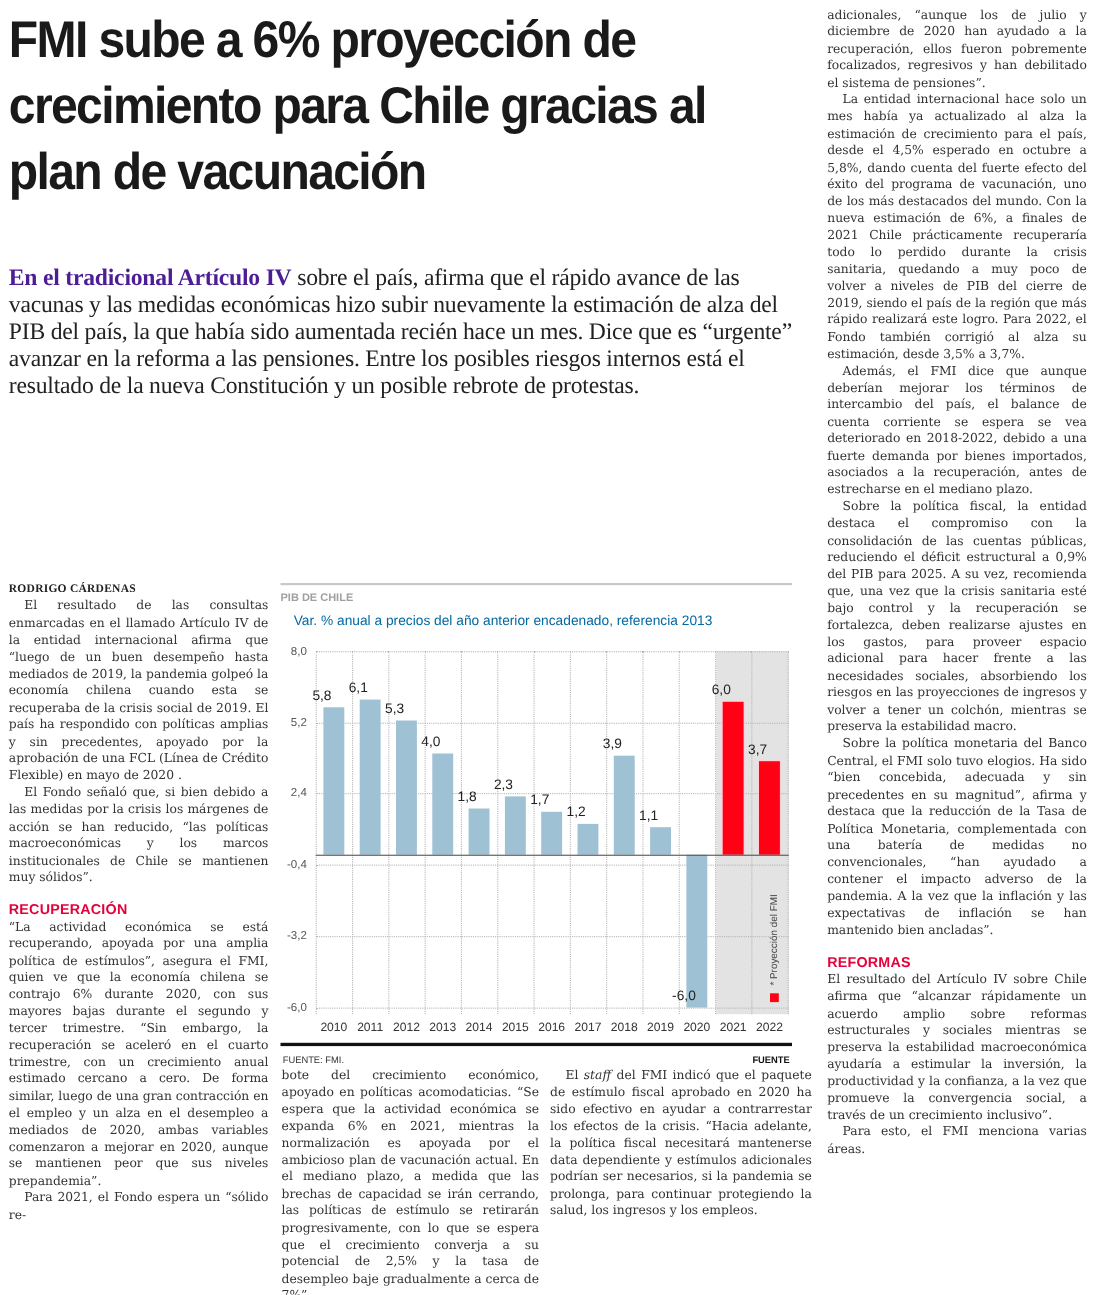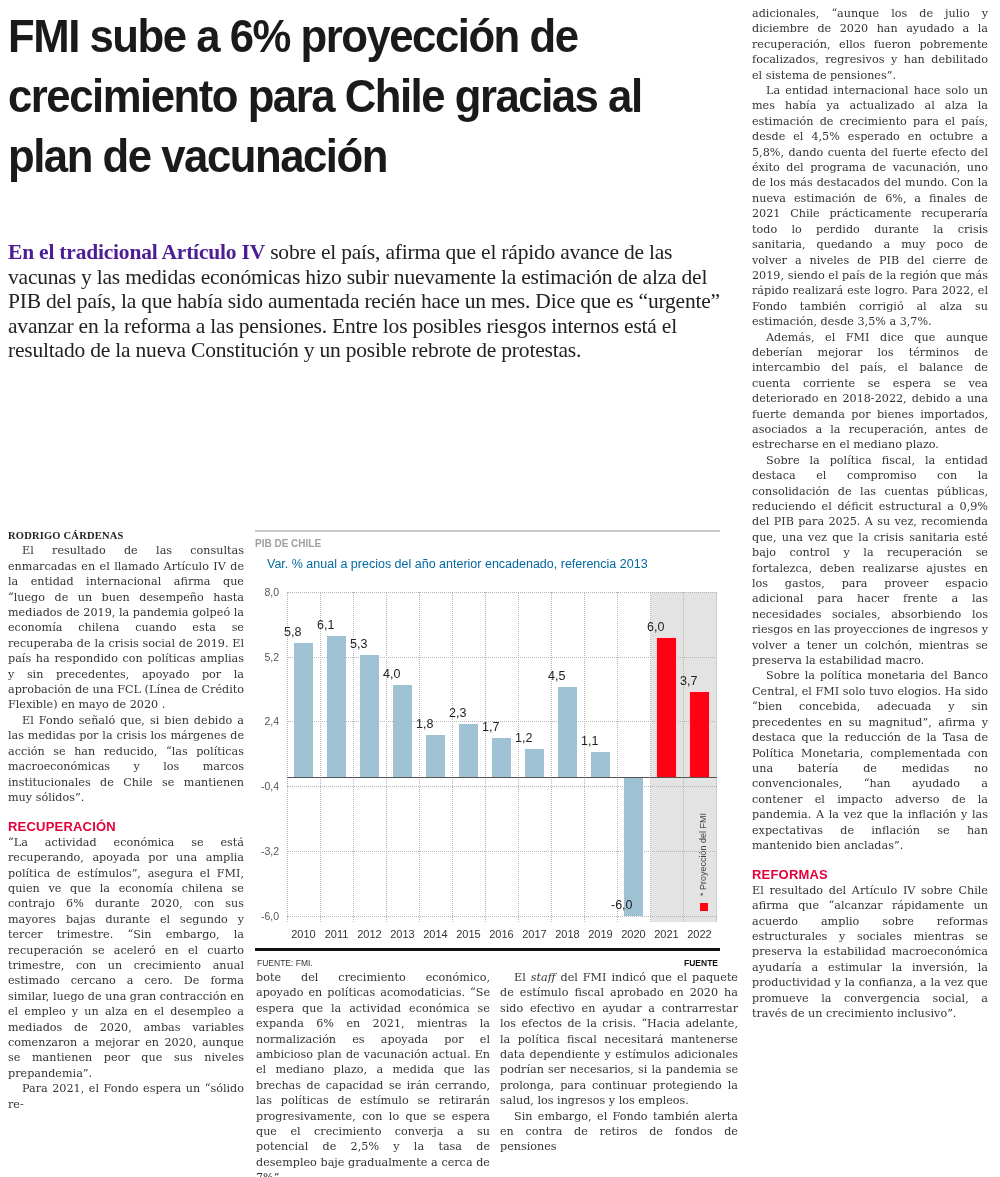--- a/index.html
+++ b/index.html
@@ -107,21 +107,21 @@
     <div class="zero" style="top:185px;"></div>
 
     <div class="blabel" style="left:-3px;  top:33px;">5,8</div>
     <div class="blabel" style="left:30px;  top:26px;">6,1</div>
     <div class="blabel" style="left:63px;  top:45px;">5,3</div>
     <div class="blabel" style="left:96px;  top:75px;">4,0</div>
     <div class="blabel" style="left:129px; top:125px;">1,8</div>
     <div class="blabel" style="left:162px; top:114px;">2,3</div>
     <div class="blabel" style="left:195px; top:128px;">1,7</div>
     <div class="blabel" style="left:228px; top:139px;">1,2</div>
-    <div class="blabel" style="left:261px; top:77px;">4,5</div>
+    <div class="blabel" style="left:261px; top:77px;">3,9</div>
     <div class="blabel" style="left:294px; top:142px;">1,1</div>
     <div class="blabel" style="left:324px; top:306px;">-6,0</div>
     <div class="blabel" style="left:360px; top:28px;">6,0</div>
     <div class="blabel" style="left:393px; top:82px;">3,7</div>
 
     <div class="legend-sq" style="left:413px; top:311px;"></div>
     <div class="legend-txt" style="left:411px; top:304px;">* Proyección del FMI</div>
 
     <div class="xlabel" style="left:0px;">2010</div>
     <div class="xlabel" style="left:33px;">2011</div>
@@ -142,24 +142,24 @@
   <div class="src">FUENTE: FMI.</div>
   <div class="pulso">FUENTE</div>
 </div>
 
 <div class="abs col" style="left:256px; top:970px; width:234px;">
   <p class="noindent">bote del crecimiento económico, apoyado en políticas acomodaticias. “Se espera que la actividad económica se expanda 6% en 2021, mientras la normalización es apoyada por el ambicioso plan de vacunación actual. En el mediano plazo, a medida que las brechas de capacidad se irán cerrando, las políticas de estímulo se retirarán progresivamente, con lo que se espera que el crecimiento converja a su potencial de 2,5% y la tasa de desempleo baje gradualmente a cerca de 7%”.</p>
 </div>
 
 <div class="abs col" style="left:500px; top:970px; width:238px;">
   <p><span>El </span><i>staff</i><span> del FMI indicó que el paquete de estímulo fiscal aprobado en 2020 ha sido efectivo en ayudar a contrarrestar los efectos de la crisis. “Hacia adelante, la política fiscal necesitará mantenerse data dependiente y estímulos adicionales podrían ser necesarios, si la pandemia se prolonga, para continuar protegiendo la salud, los ingresos y los empleos.</span></p>
-  <p>Sin embargo, el Fondo también alerta en contra de retiros de fondos de pensiones</p>
 </div>
 
 <div class="abs col" style="left:752px; top:6px; width:236px;">
   <p class="noindent">adicionales, “aunque los de julio y diciembre de 2020 han ayudado a la recuperación, ellos fueron pobremente focalizados, regresivos y han debilitado el sistema de pensiones”.</p>
   <p>La entidad internacional hace solo un mes había ya actualizado al alza la estimación de crecimiento para el país, desde el 4,5% esperado en octubre a 5,8%, dando cuenta del fuerte efecto del éxito del programa de vacunación, uno de los más destacados del mundo. Con la nueva estimación de 6%, a finales de 2021 Chile prácticamente recuperaría todo lo perdido durante la crisis sanitaria, quedando a muy poco de volver a niveles de PIB del cierre de 2019, siendo el país de la región que más rápido realizará este logro. Para 2022, el Fondo también corrigió al alza su estimación, desde 3,5% a 3,7%.</p>
   <p>Además, el FMI dice que aunque deberían mejorar los términos de intercambio del país, el balance de cuenta corriente se espera se vea deteriorado en 2018-2022, debido a una fuerte demanda por bienes importados, asociados a la recuperación, antes de estrecharse en el mediano plazo.</p>
   <p>Sobre la política fiscal, la entidad destaca el compromiso con la consolidación de las cuentas públicas, reduciendo el déficit estructural a 0,9% del PIB para 2025. A su vez, recomienda que, una vez que la crisis sanitaria esté bajo control y la recuperación se fortalezca, deben realizarse ajustes en los gastos, para proveer espacio adicional para hacer frente a las necesidades sociales, absorbiendo los riesgos en las proyecciones de ingresos y volver a tener un colchón, mientras se preserva la estabilidad macro.</p>
   <p>Sobre la política monetaria del Banco Central, el FMI solo tuvo elogios. Ha sido “bien concebida, adecuada y sin precedentes en su magnitud”, afirma y destaca que la reducción de la Tasa de Política Monetaria, complementada con una batería de medidas no convencionales, “han ayudado a contener el impacto adverso de la pandemia. A la vez que la inflación y las expectativas de inflación se han mantenido bien ancladas”.</p>
   <div class="section-head">REFORMAS</div>
   <p class="noindent">El resultado del Artículo IV sobre Chile afirma que “alcanzar rápidamente un acuerdo amplio sobre reformas estructurales y sociales mientras se preserva la estabilidad macroeconómica ayudaría a estimular la inversión, la productividad y la confianza, a la vez que promueve la convergencia social, a través de un crecimiento inclusivo”.</p>
+  <p>Para esto, el FMI menciona varias áreas.</p>
 </div>
 
 </body></html>

